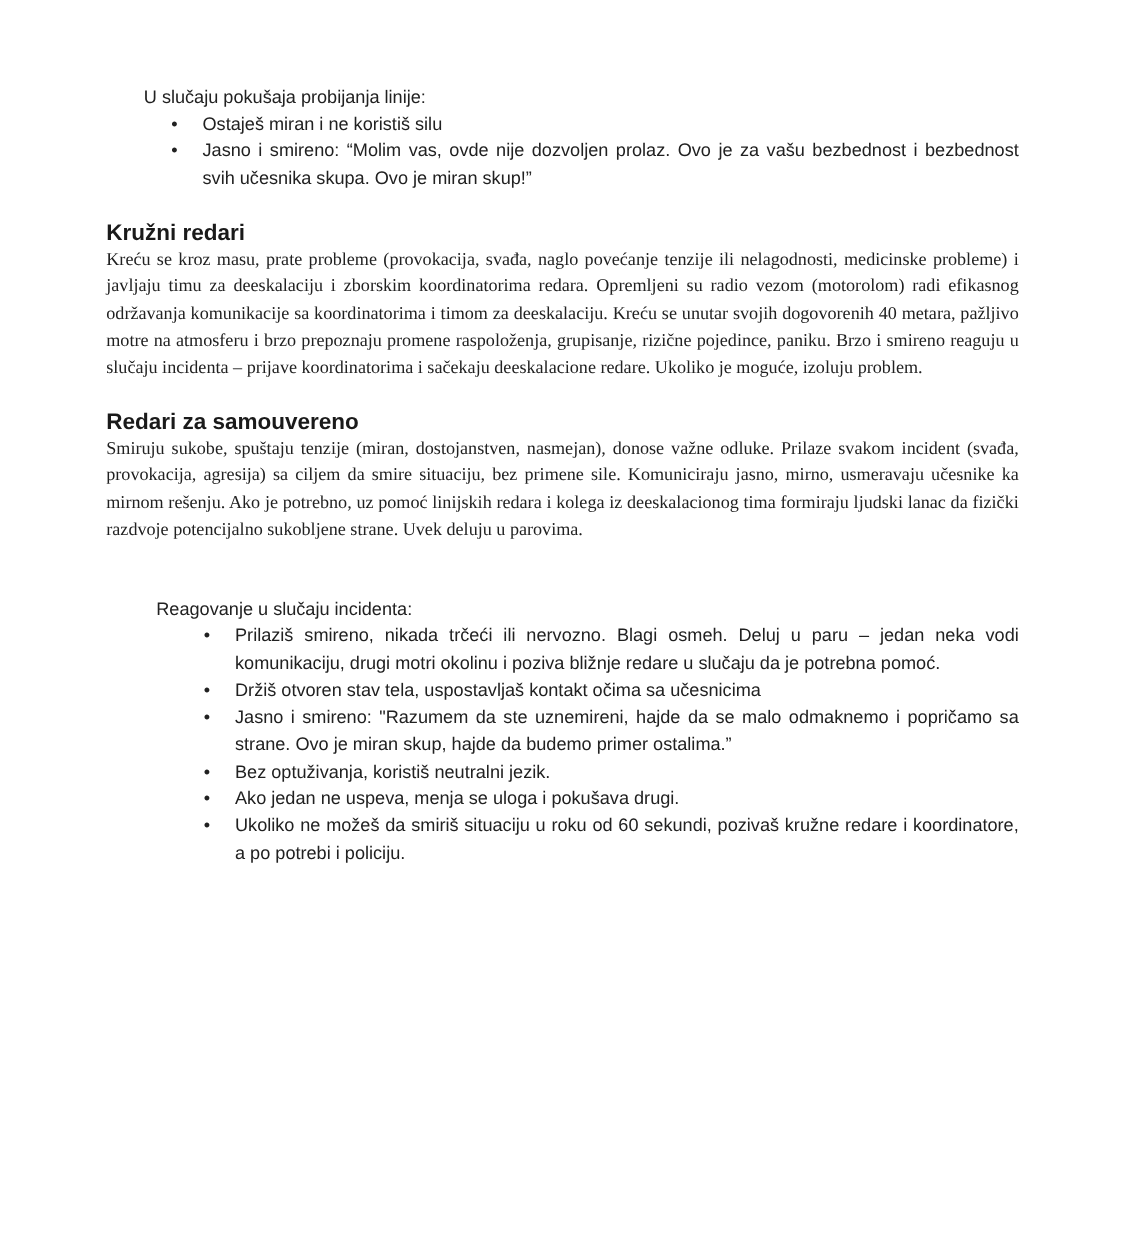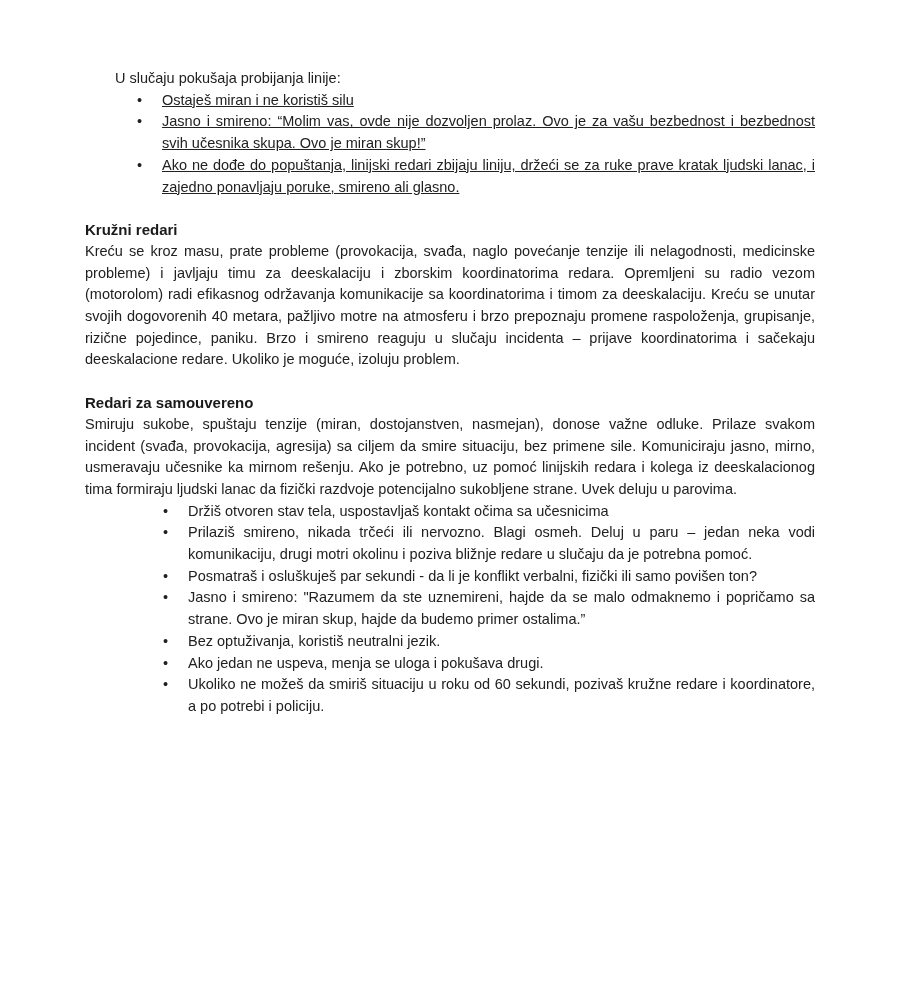--- a/index.html
+++ b/index.html
@@ -29,68 +29,68 @@
   .intro-2 { margin: 42px 0 0 40px; }
   ul.blist {
     list-style: none;
     margin: 0;
     padding: 0;
   }
   ul.blist li {
     position: relative;
     text-align: justify;
   }
-  ul.l1 li { padding-left: 77px; text-decoration: underline; }
+  ul.l1 li { padding-left: 77px; }
   ul.l1 li::before {
     content: "\2022";
     position: absolute;
     left: 52px;
     top: 0;
   }
   ul.l2 li { padding-left: 103px; }
   ul.l2 li::before {
     content: "\2022";
     position: absolute;
     left: 78px;
     top: 0;
   }
   h3.section-heading {
     margin: 21px 0 0 0;
-    font-size: 15px;
+    font-size: 18px;
     line-height: 21.7px;
     font-weight: bold;
     color: #1a1a1a;
   }
   p.body-par {
     text-align: justify;
+    font-family: Liberation Serif, serif;
   }
 </style>
 </head>
 <body>
 
 <div class="page">
 
   <p class="intro-1">U slučaju pokušaja probijanja linije:</p>
 
   <ul class="blist l1">
     <li>Ostaješ miran i ne koristiš silu</li>
     <li>Jasno i smireno: “Molim vas, ovde nije dozvoljen prolaz. Ovo je za vašu bezbednost i bezbednost svih učesnika skupa. Ovo je miran skup!”</li>
-    <li>Ako ne dođe do popuštanja, linijski redari zbijaju liniju, držeći se za ruke prave kratak ljudski lanac, i zajedno ponavljaju poruke, smireno ali glasno.</li>
   </ul>
 
   <h3 class="section-heading">Kružni redari</h3>
   <p class="body-par">Kreću se kroz masu, prate probleme (provokacija, svađa, naglo povećanje tenzije ili nelagodnosti, medicinske probleme) i javljaju timu za deeskalaciju i zborskim koordinatorima redara. Opremljeni su radio vezom (motorolom) radi efikasnog održavanja komunikacije sa koordinatorima i timom za deeskalaciju. Kreću se unutar svojih dogovorenih 40 metara, pažljivo motre na atmosferu i brzo prepoznaju promene raspoloženja, grupisanje, rizične pojedince, paniku. Brzo i smireno reaguju u slučaju incidenta – prijave koordinatorima i sačekaju deeskalacione redare. Ukoliko je moguće, izoluju problem.</p>
 
   <h3 class="section-heading">Redari za samouvereno</h3>
   <p class="body-par">Smiruju sukobe, spuštaju tenzije (miran, dostojanstven, nasmejan), donose važne odluke. Prilaze svakom incident (svađa, provokacija, agresija) sa ciljem da smire situaciju, bez primene sile. Komuniciraju jasno, mirno, usmeravaju učesnike ka mirnom rešenju. Ako je potrebno, uz pomoć linijskih redara i kolega iz deeskalacionog tima formiraju ljudski lanac da fizički razdvoje potencijalno sukobljene strane. Uvek deluju u parovima.</p>
 
+  <p class="intro-2">Reagovanje u slučaju incidenta:</p>
 
   <ul class="blist l2">
+    <li>Prilaziš smireno, nikada trčeći ili nervozno. Blagi osmeh. Deluj u paru – jedan neka vodi komunikaciju, drugi motri okolinu i poziva bližnje redare u slučaju da je potrebna pomoć.</li>
     <li>Držiš otvoren stav tela, uspostavljaš kontakt očima sa učesnicima</li>
-    <li>Prilaziš smireno, nikada trčeći ili nervozno. Blagi osmeh. Deluj u paru – jedan neka vodi komunikaciju, drugi motri okolinu i poziva bližnje redare u slučaju da je potrebna pomoć.</li>
-    <li>Posmatraš i osluškuješ par sekundi - da li je konflikt verbalni, fizički ili samo povišen ton?</li>
     <li>Jasno i smireno: "Razumem da ste uznemireni, hajde da se malo odmaknemo i popričamo sa strane. Ovo je miran skup, hajde da budemo primer ostalima.”</li>
     <li>Bez optuživanja, koristiš neutralni jezik.</li>
     <li>Ako jedan ne uspeva, menja se uloga i pokušava drugi.</li>
     <li>Ukoliko ne možeš da smiriš situaciju u roku od 60 sekundi, pozivaš kružne redare i koordinatore, a po potrebi i policiju.</li>
   </ul>
 
 </div>
 
 </body></html>

